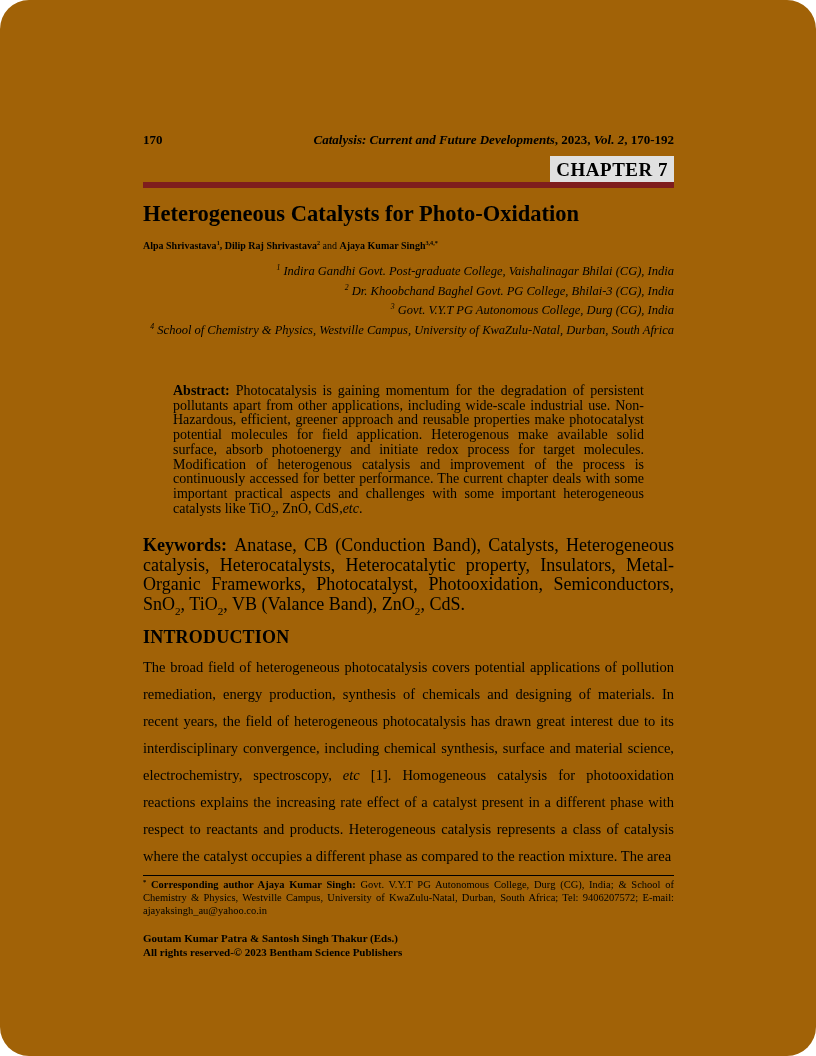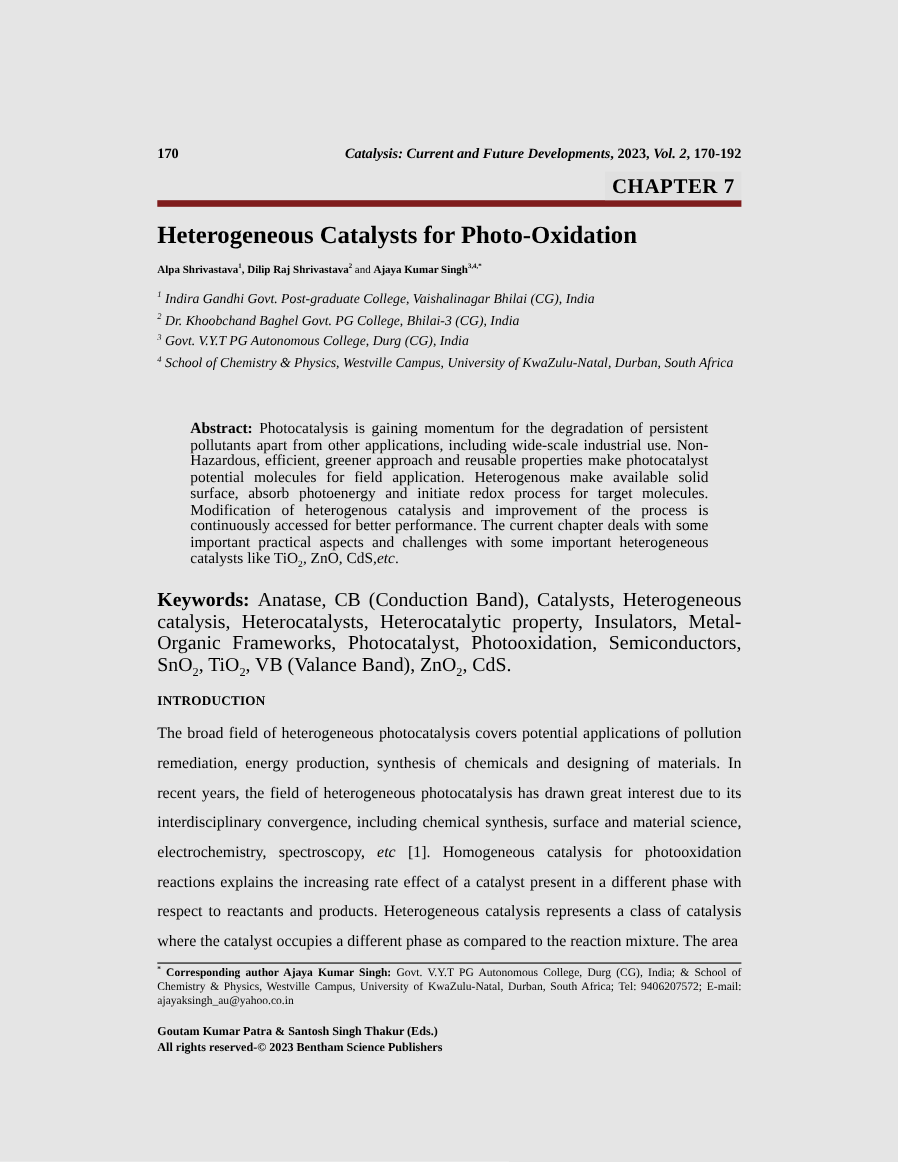--- a/index.html
+++ b/index.html
@@ -6,22 +6,23 @@
   body {
     width: 816px; height: 1056px;
     background: #ffffff;
     font-family: "Liberation Serif", serif;
     color: #000000;
     -webkit-font-smoothing: antialiased;
   }
   .page {
     position: relative;
     width: 816px; height: 1056px;
-    background: #e5e5e5;
+    background: #a16207;
     overflow: hidden;
+    border-radius: 29px;
   }
   .content {
     position: absolute;
     left: 143px; top: 132px;
     width: 531px;
   }
   .b { font-weight: bold; }
   .i { font-style: italic; }
   .sup { vertical-align: super; font-size: 0.62em; line-height: 0; }
   .sub { vertical-align: sub; font-size: 0.62em; line-height: 0; }
@@ -60,36 +61,37 @@
   .authors {
     margin-top: 10px;
     font-size: 10px;
     line-height: 18px;
   }
   .affiliations { margin-top: 7px; }
   .aff {
     font-style: italic;
     font-size: 12.5px;
     line-height: 19.5px;
+    text-align: right;
   }
   .abstract {
     margin: 44px 30px 0 30px;
     font-size: 14px;
     line-height: 14.7px;
     text-align: justify;
   }
   .keywords {
     margin-top: 20px;
     font-size: 18px;
     line-height: 19.4px;
     text-align: justify;
   }
   h2.section-heading {
     margin: 15px 0 0 0;
-    font-size: 12px;
+    font-size: 18px;
     line-height: 16px;
     font-weight: bold;
     letter-spacing: 0.2px;
   }
   p.body-par {
     margin: 9px 0 0 0;
     font-size: 14.5px;
     line-height: 27px;
     text-align: justify;
   }

